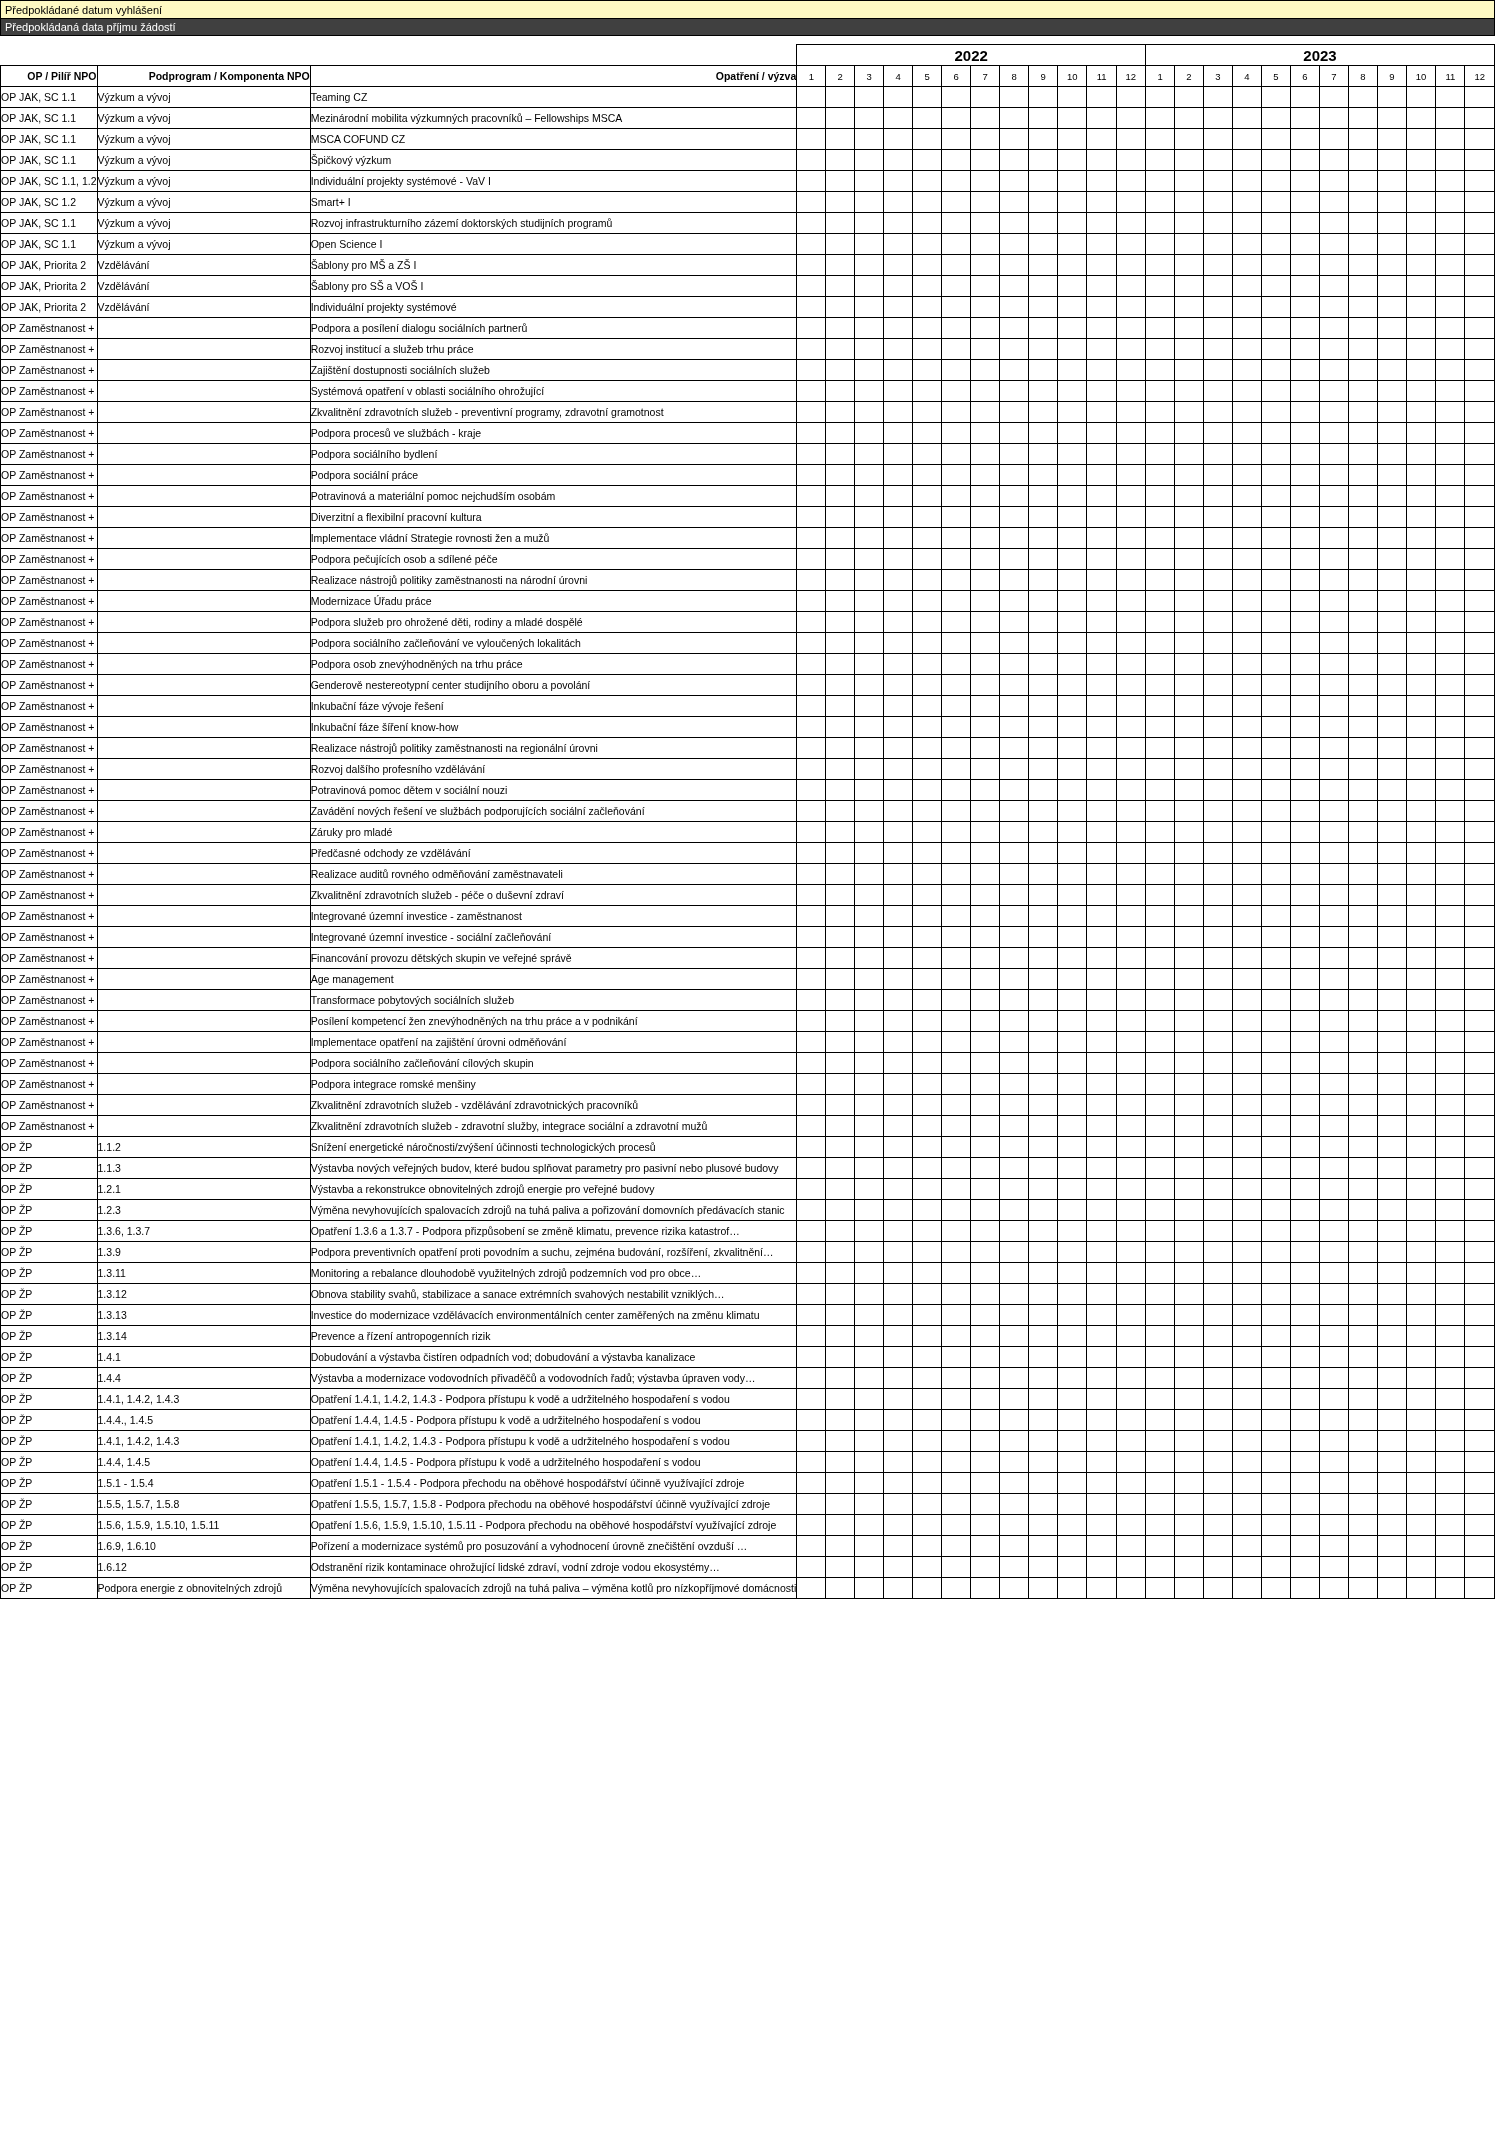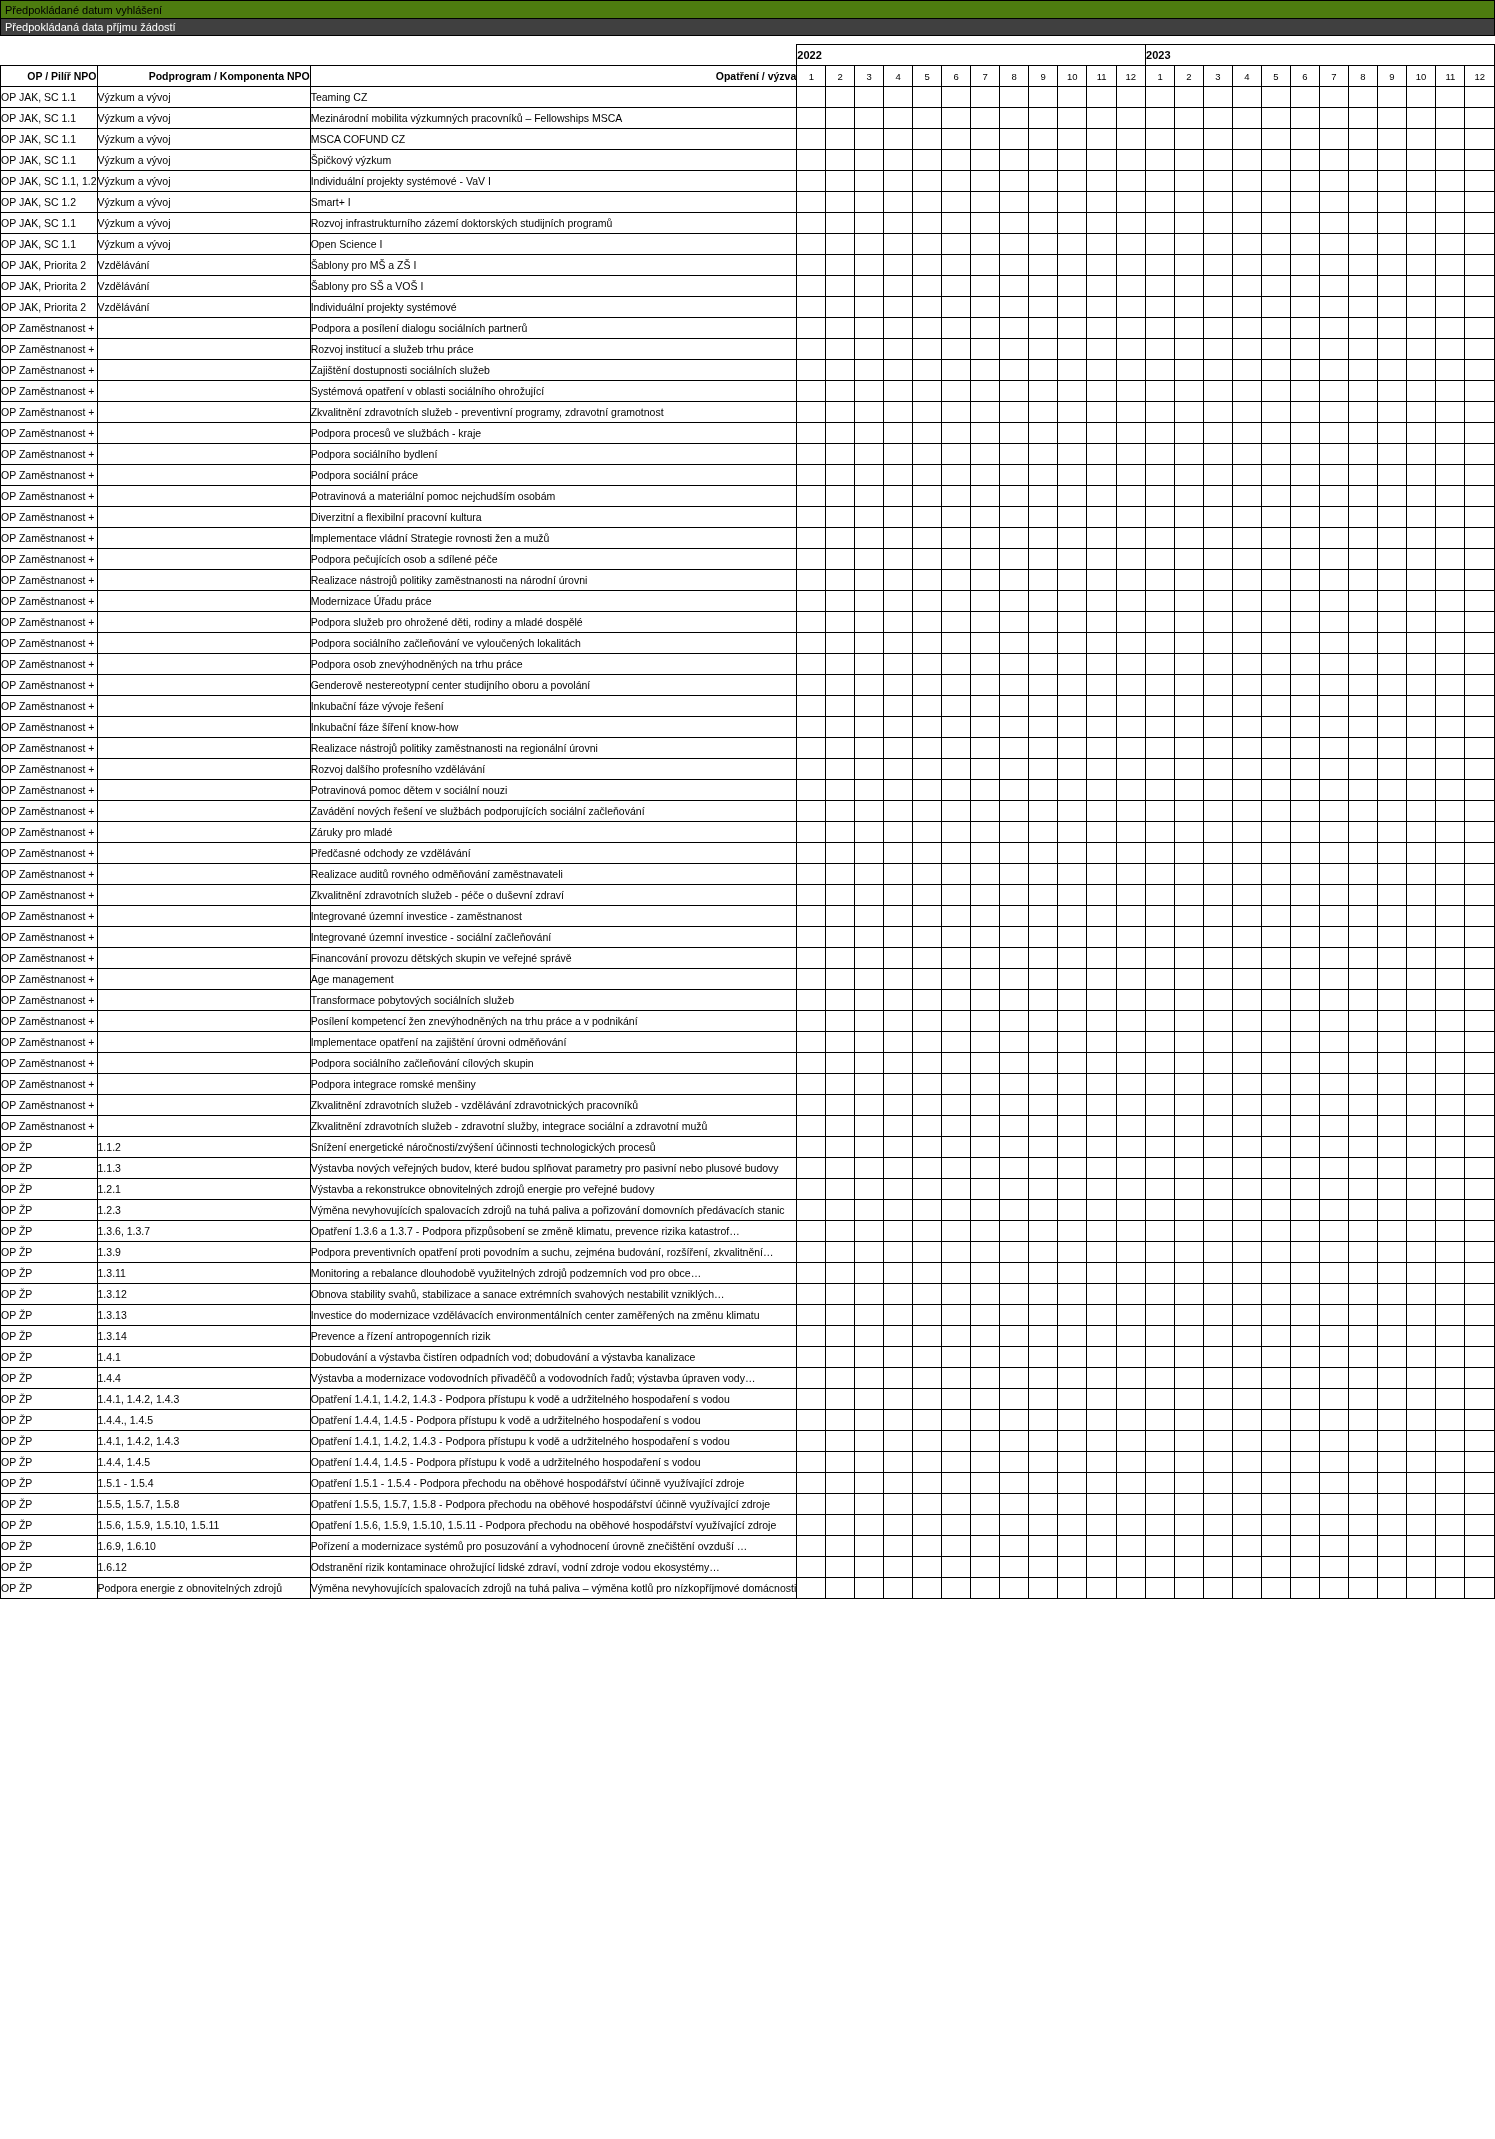--- a/index.html
+++ b/index.html
@@ -16,21 +16,21 @@
   .legend-row {
     display: flex;
     align-items: center;
     height: 18px;
     border: 1px solid #000;
     border-bottom: none;
     font-size: 11px;
     padding-left: 4px;
   }
   .legend-row:last-child { border-bottom: 1px solid #000; }
-  .legend-row.l1 { background: #4d7c0f; color: #000; }
+  .legend-row.l1 { background: #fef9c3; color: #000; }
   .legend-row.l2 { background: #404040; color: #ffffff; }
 
   
   table.gantt {
     border-collapse: collapse;
     table-layout: fixed;
     margin-top: 8px;
     font-size: 10.5px;
   }
   table.gantt td, table.gantt th {
@@ -55,23 +55,23 @@
   }
 
   thead th {
     font-weight: bold;
     font-size: 10.5px;
     text-align: right;
     padding: 0 4px;
     background: #ffffff;
   }
   thead th.yr {
-    text-align: left;
+    text-align: center;
     font-weight: bold;
-    font-size: 11px;
+    font-size: 15px;
     margin-top: 22px;
   }
   thead th.mn {
     text-align: center;
     font-weight: normal;
     font-size: 9.5px;
     padding: 0;
   }
   .spacer-cell { border: none !important; background: transparent !important; }
 

